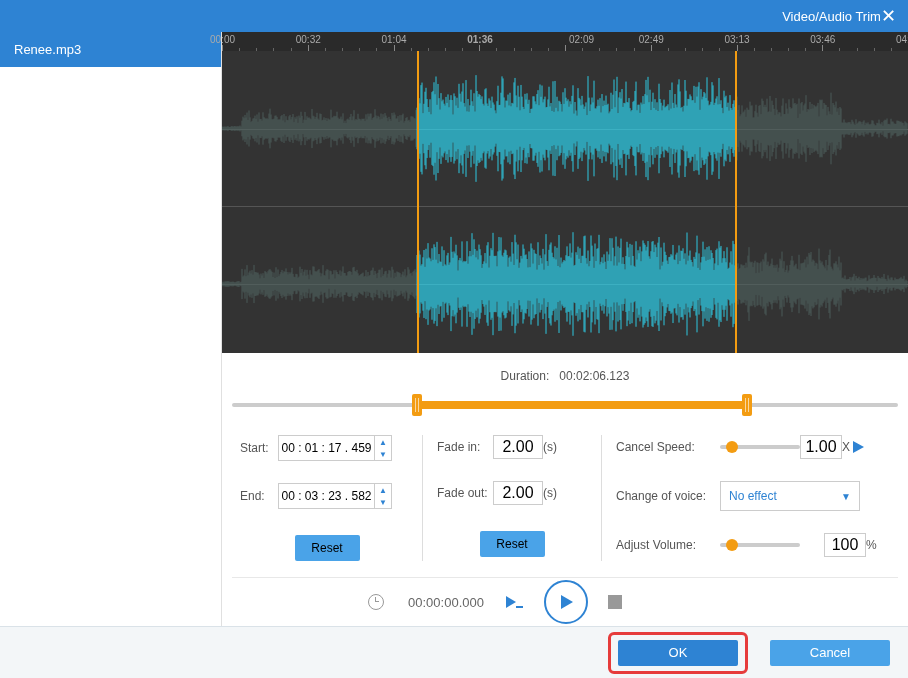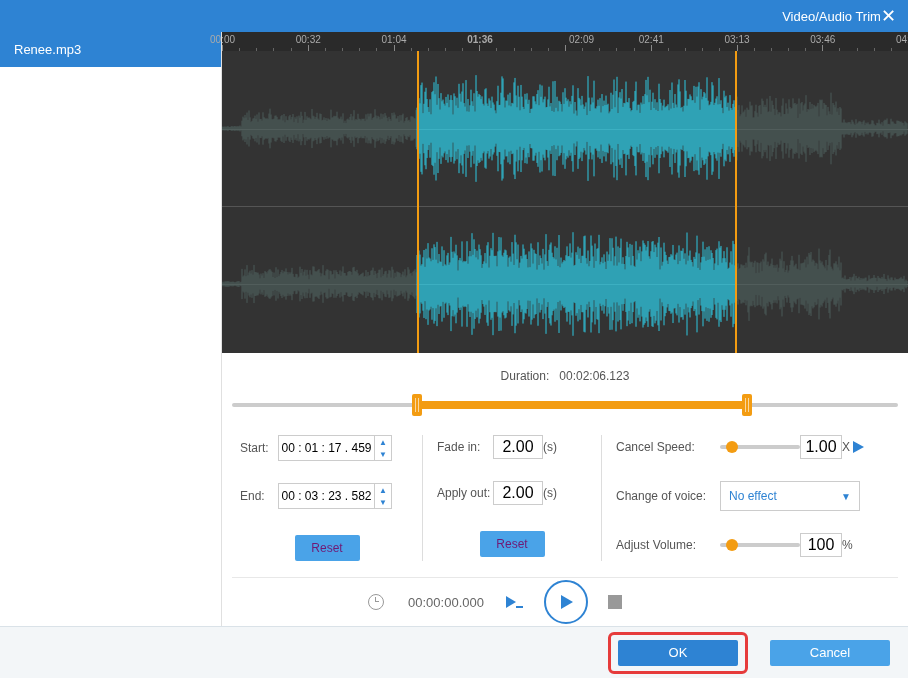--- a/index.html
+++ b/index.html
@@ -48,21 +48,21 @@
 .ctrl-row label { min-width: 38px; }
 .ctrl-col.right .ctrl-row label { min-width: 104px; }
 
 .spin-input { display: flex; align-items: center; border: 1px solid #ccc; height: 26px; }
 .spin-input input { border: none; width: 95px; text-align: center; font-size: 12px; outline: none; height: 22px; }
 .spin-btns { display: flex; flex-direction: column; border-left: 1px solid #ccc; }
 .spin-btns span { width: 16px; height: 12px; display: flex; align-items: center; justify-content: center; font-size: 8px; color: #2e83d3; cursor: pointer; }
 
 .num-input { border: 1px solid #ccc; height: 24px; width: 50px; text-align: center; font-size: 16px; outline: none; }
 
-.btn-reset { background: #4aa3e8; color: #701a75; border: none; width: 65px; height: 26px; font-size: 12px; border-radius: 2px; cursor: pointer; }
+.btn-reset { background: #4aa3e8; color: #000000; border: none; width: 65px; height: 26px; font-size: 12px; border-radius: 2px; cursor: pointer; }
 
 .mini-slider { width: 80px; height: 4px; background: #ccc; border-radius: 2px; position: relative; }
 .mini-slider .thumb { position: absolute; top: -4px; width: 12px; height: 12px; background: #f39c12; border-radius: 50%; cursor: pointer; }
 
 .select-box { border: 1px solid #ccc; height: 24px; width: 140px; display: flex; align-items: center; justify-content: space-between; padding: 14px 8px; font-size: 12px; color: #2e83d3; cursor: pointer; }
 .select-box .arrow { color: #2e83d3; font-size: 10px; }
 
 .play-icon-btn { color: #2e83d3; cursor: pointer; display: inline-flex; }
 
 .playbar { height: 50px; display: flex; align-items: center; justify-content: center; gap: 20px; border-top: 1px solid #e8e8e8; margin: 0 10px; }
@@ -120,21 +120,21 @@
         <span class="minortick" style="left: 274.4px;"></span>
         <span class="minortick" style="left: 291.55px;"></span>
         <span class="minortick" style="left: 308.7px;"></span>
         <span class="minortick" style="left: 325.85px;"></span>
         <span class="tick" style="left: 331px; margin-left: 16px;">02:09</span>
         <span class="tickline" style="left: 343px;"></span>
         <span class="minortick" style="left: 360.15px;"></span>
         <span class="minortick" style="left: 377.3px;"></span>
         <span class="minortick" style="left: 394.45px;"></span>
         <span class="minortick" style="left: 411.6px;"></span>
-        <span class="tick" style="left: 416.75px;">02:41</span>
+        <span class="tick" style="left: 416.75px;">02:49</span>
         <span class="tickline" style="left: 428.75px;"></span>
         <span class="minortick" style="left: 445.9px;"></span>
         <span class="minortick" style="left: 463.05px;"></span>
         <span class="minortick" style="left: 480.2px;"></span>
         <span class="minortick" style="left: 497.35px;"></span>
         <span class="tick" style="left: 502.5px;">03:13</span>
         <span class="tickline" style="left: 514.5px;"></span>
         <span class="minortick" style="left: 531.65px;"></span>
         <span class="minortick" style="left: 548.8px;"></span>
         <span class="minortick" style="left: 565.95px;"></span>
@@ -207,21 +207,21 @@
         </div>
       </div>
 
       <div class="ctrl-col mid">
         <div class="ctrl-row">
           <label style="min-width:56px">Fade in:</label>
           <input class="num-input" value="2.00" style="">
           <span>(s)</span>
         </div>
         <div class="ctrl-row">
-          <label style="min-width:56px">Apply out:</label>
+          <label style="min-width:56px">Fade out:</label>
           <input class="num-input" value="2.00" style="">
           <span>(s)</span>
         </div>
         <div class="ctrl-row" style="justify-content:center;margin-top:4px">
           <button class="btn-reset">Reset</button>
         </div>
       </div>
 
       <div class="ctrl-col right">
         <div class="ctrl-row">
@@ -242,21 +242,21 @@
           <div class="select-box">
             <span>No effect</span>
             <span class="arrow">▼</span>
           </div>
         </div>
         <div class="ctrl-row">
           <label>Adjust Volume:</label>
           <div class="mini-slider">
               <div class="thumb" style="left:6px"></div>
             </div>
-          <input class="num-input" style="width: 42px;" value="100">
+          <input class="num-input" style="width: 42px; margin-left: 24px;" value="100">
           <span>%</span>
         </div>
       </div>
     </div>
 
     <div class="playbar">
       <div class="time-display">
         <span class="clock-icon"></span>
         <span>00:00:00.000</span>
       </div>

